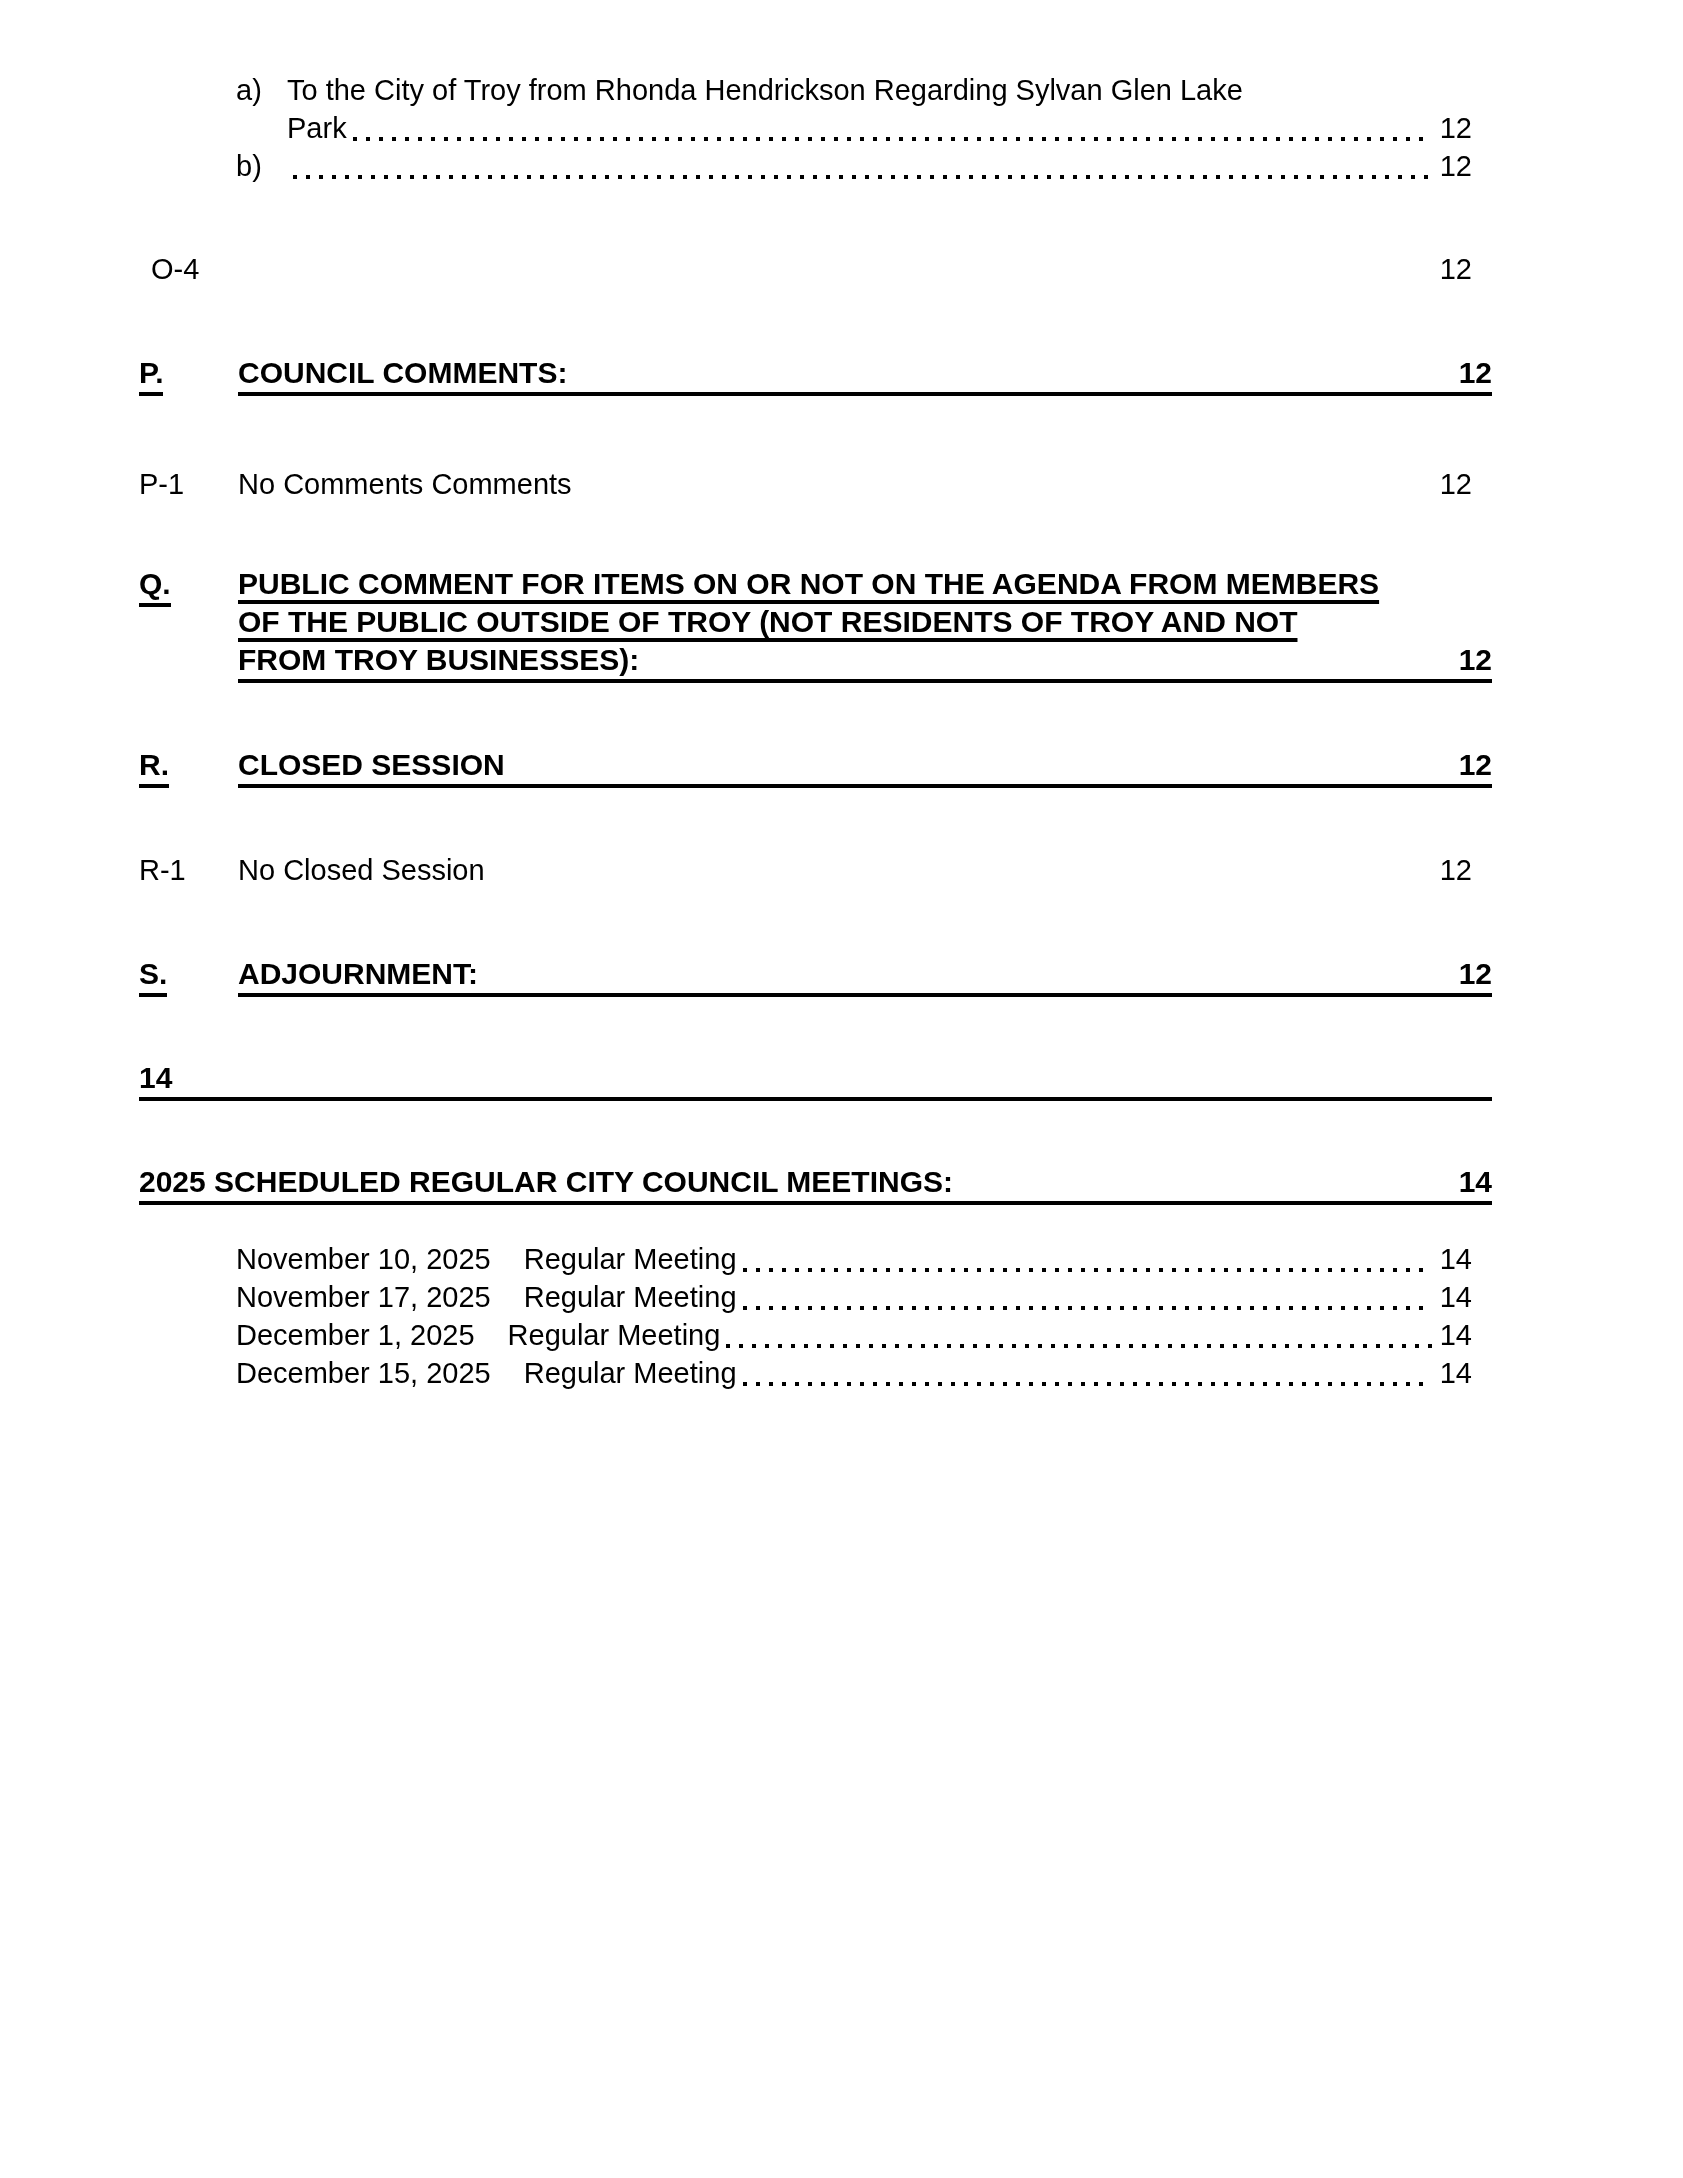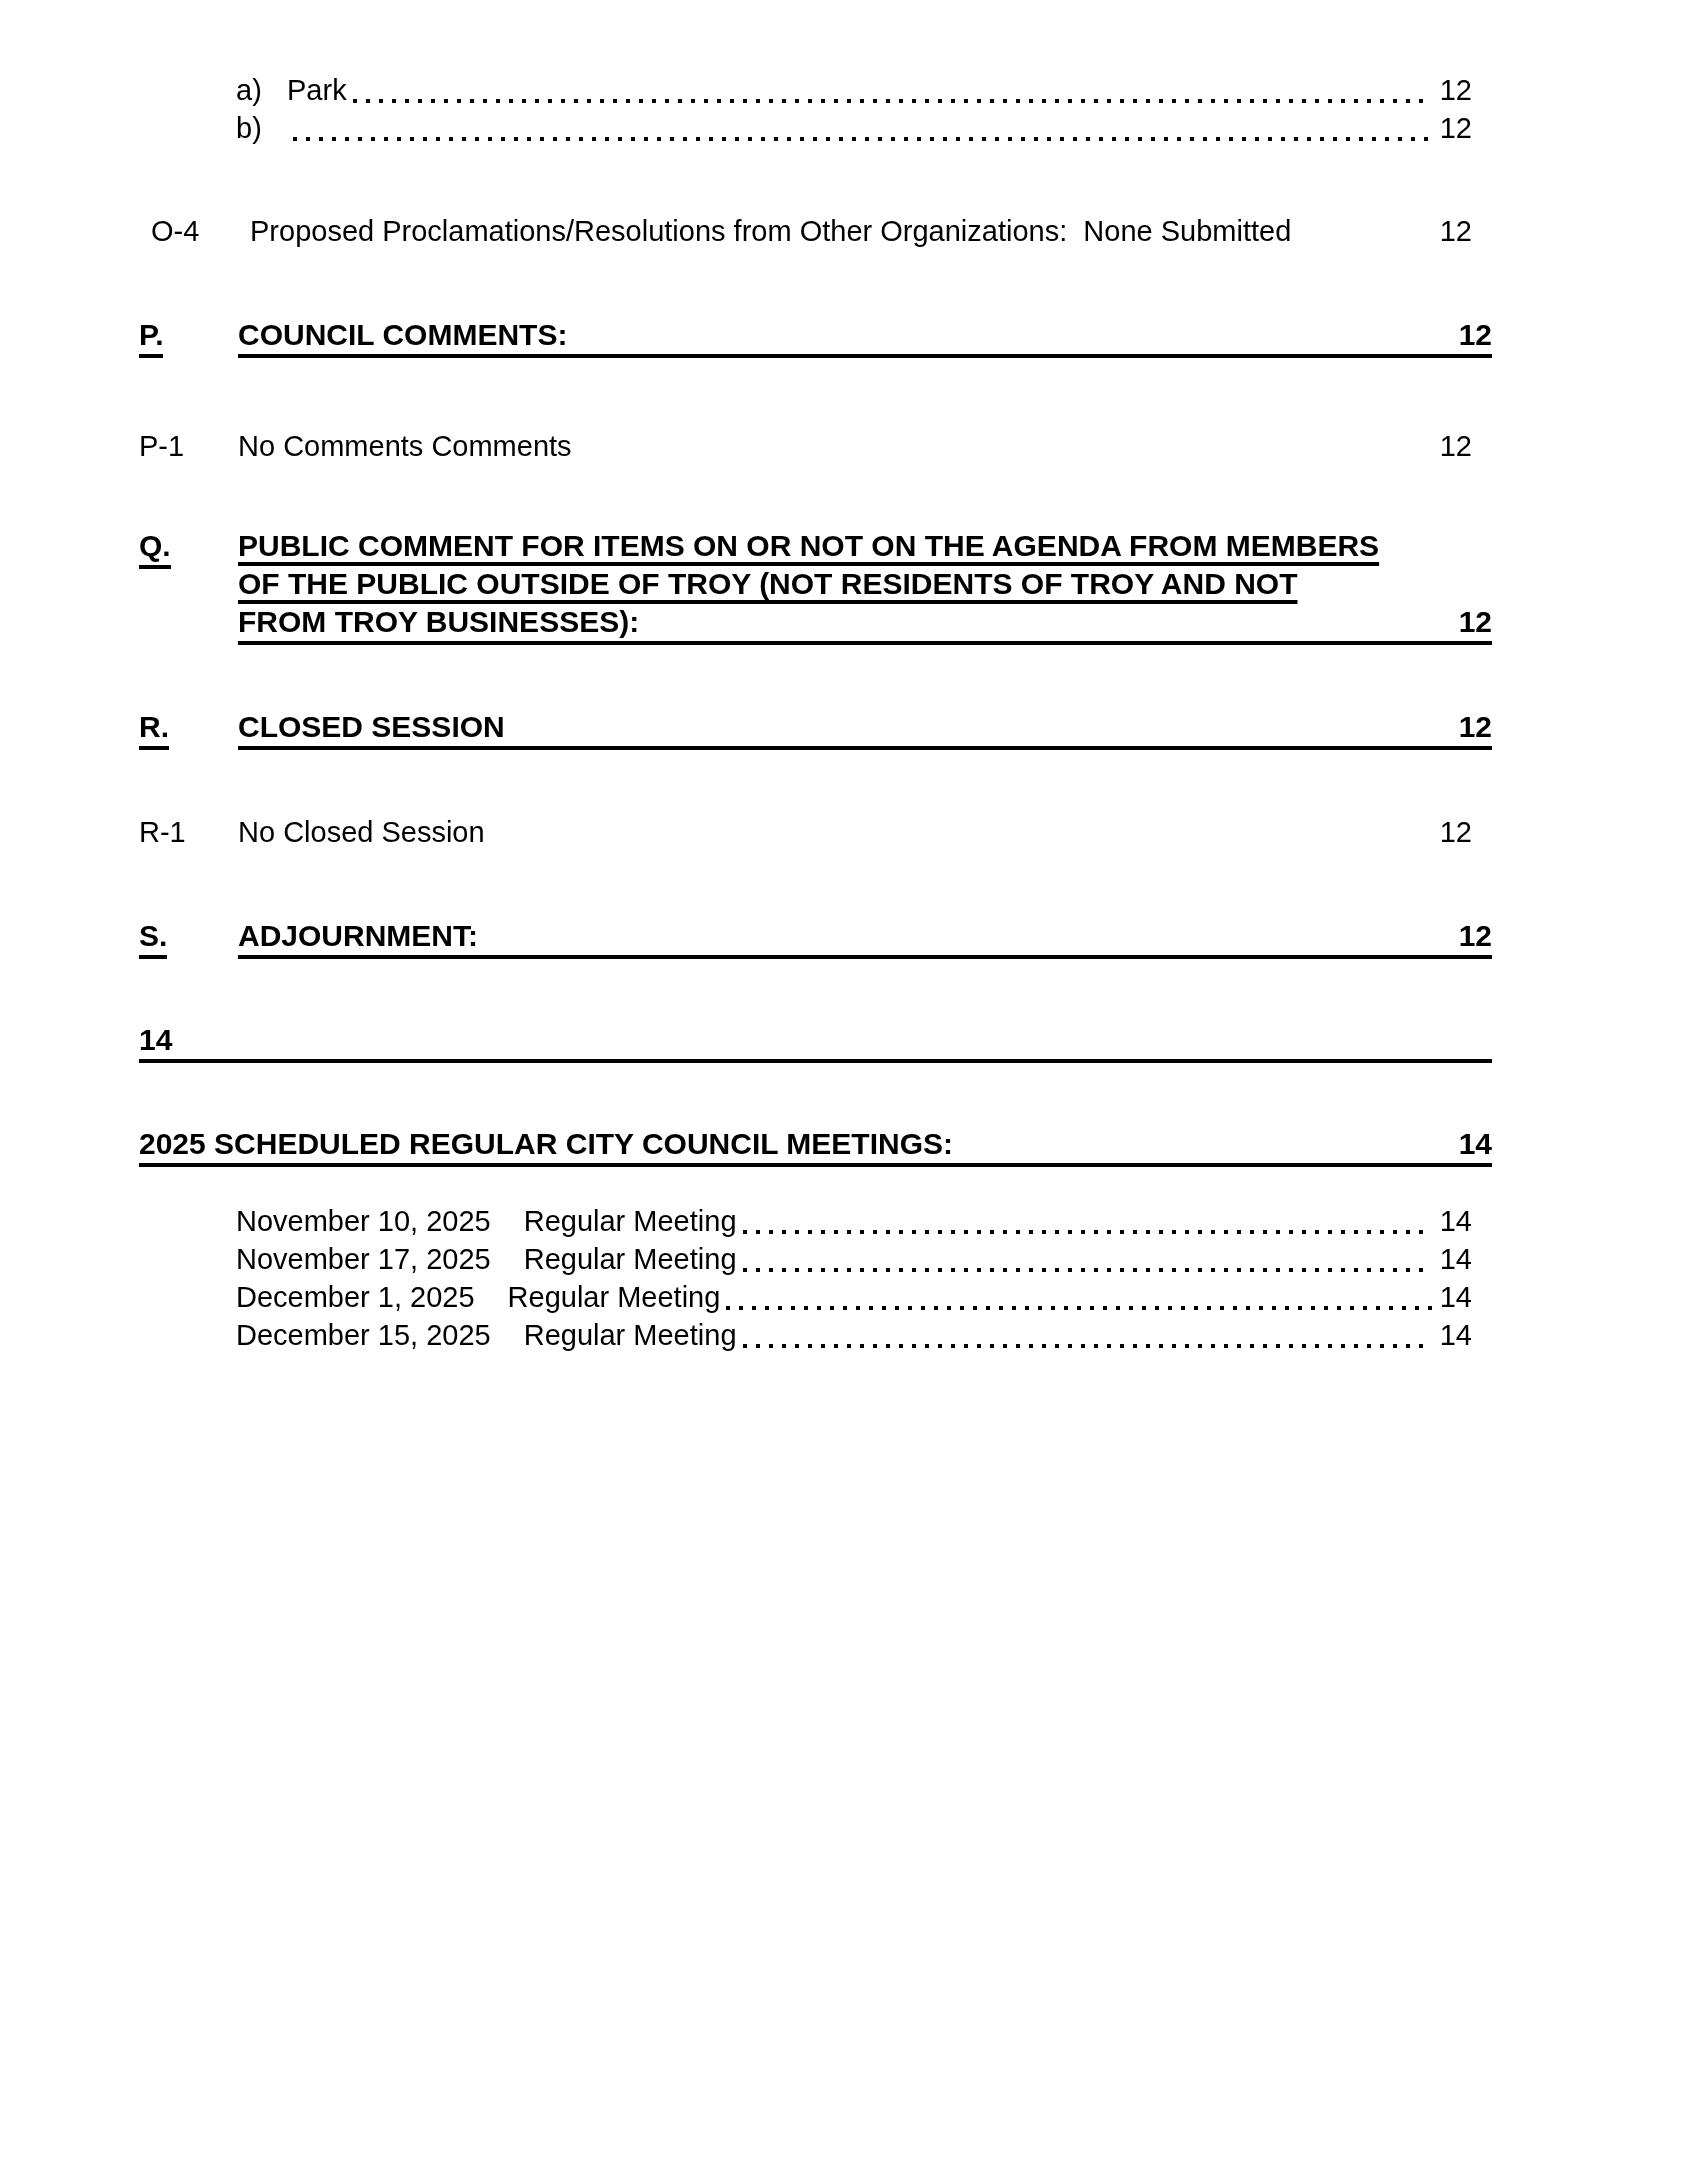--- a/index.html
+++ b/index.html
@@ -75,41 +75,41 @@
   #meetings-list { margin-top: 35px; }
 </style>
 </head>
 <body>
 
 <div class="page">
 
   <div class="sub-row">
     <span class="marker">a)</span>
     <div class="sub-body">
+      <div class="line1">To the City of Troy from Rhonda Hendrickson Regarding Sylvan Glen Lake</div>
       <div class="dot-row">
         <span>Park</span>
         <span class="leader"></span>
         <span class="pn-body">12</span>
       </div>
     </div>
   </div>
 
   <div class="sub-row">
     <span class="marker">b)</span>
     <div class="sub-body">
       <div class="dot-row">
         <span class="leader"></span>
         <span class="pn-body">12</span>
       </div>
     </div>
   </div>
 
   <div class="row" id="row-o4">
     <span class="label">O-4</span>
-    <span class="text">Proposed Proclamations/Resolutions from Other Organizations:  None Submitted</span>
     <span class="spacer"></span>
     <span class="pn-body">12</span>
   </div>
 
   <div class="h-row" id="head-p">
     <span class="h-label"><span class="h-label-u">P.</span></span>
     <div class="h-body">
       <span class="h-title">COUNCIL COMMENTS:</span>
       <span class="h-page">12</span>
     </div>

